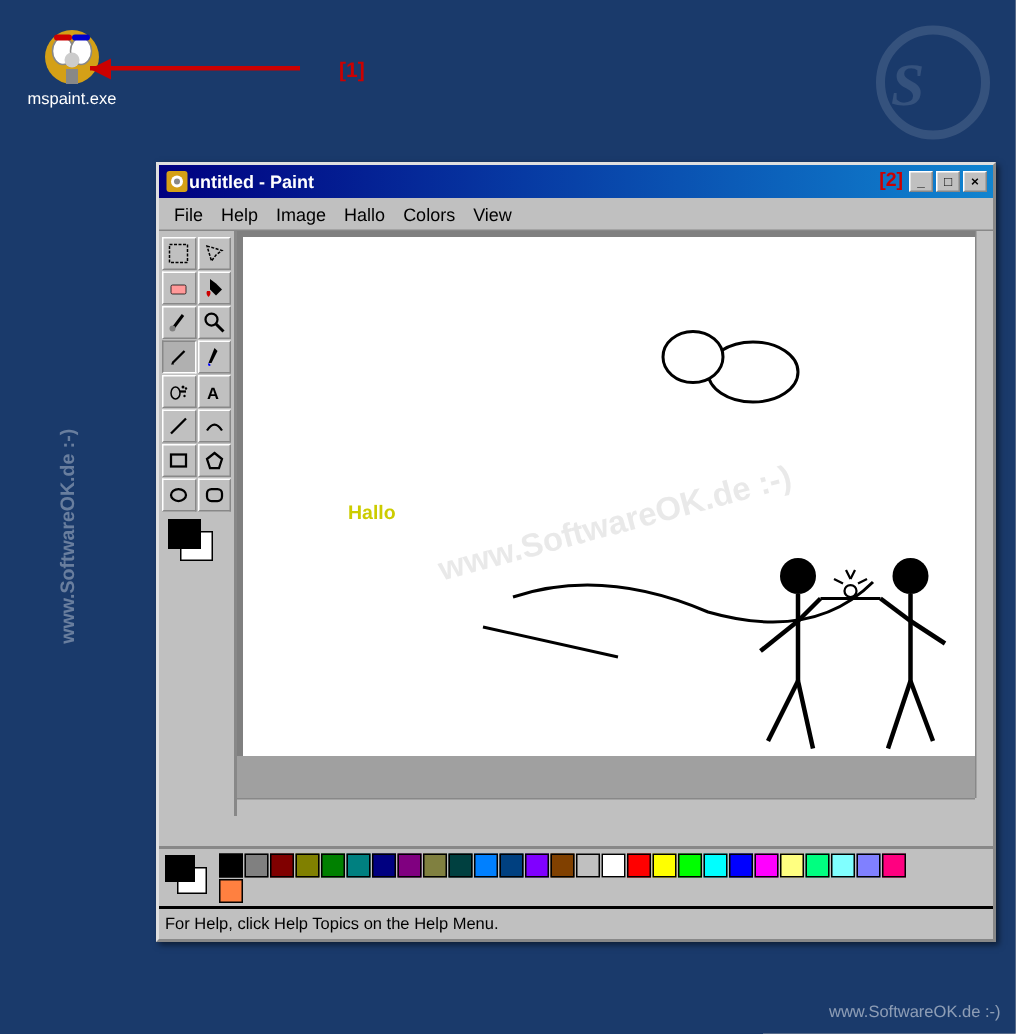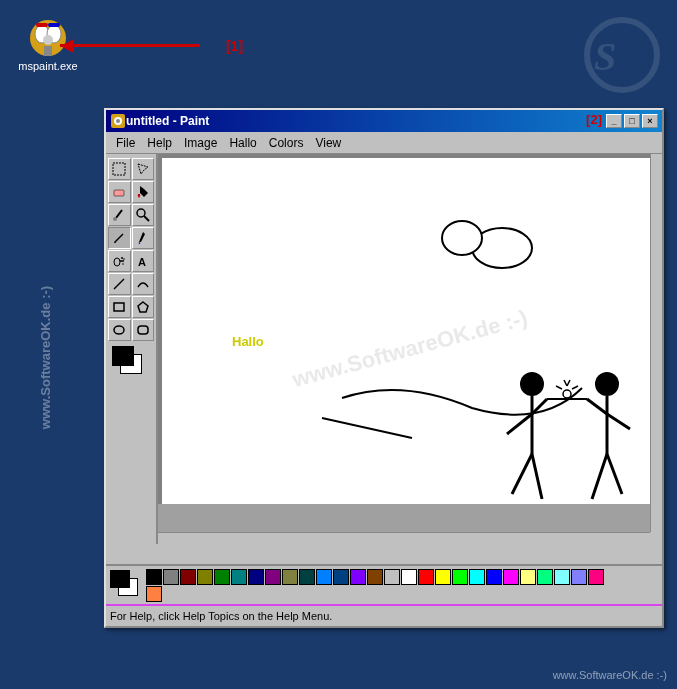--- a/index.html
+++ b/index.html
@@ -215,21 +215,21 @@
       color: #cccc00;
       font-size: 13px;
       font-weight: bold;
       margin-top: 28px;
     }
 
     
     .status-bar {
       height: 22px;
       background: #c0c0c0;
-      border-top: 2px solid #d946ef;
+      border-top: 2px solid #000000;
       display: flex;
       align-items: center;
       padding: 0 4px;
       font-size: 11px;
       position: absolute;
       bottom: 0;
       left: 0;
       right: 0;
     }
 

